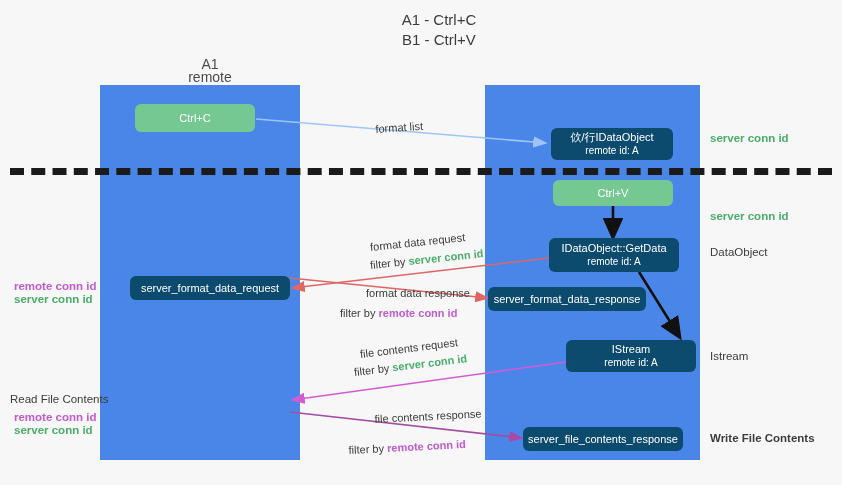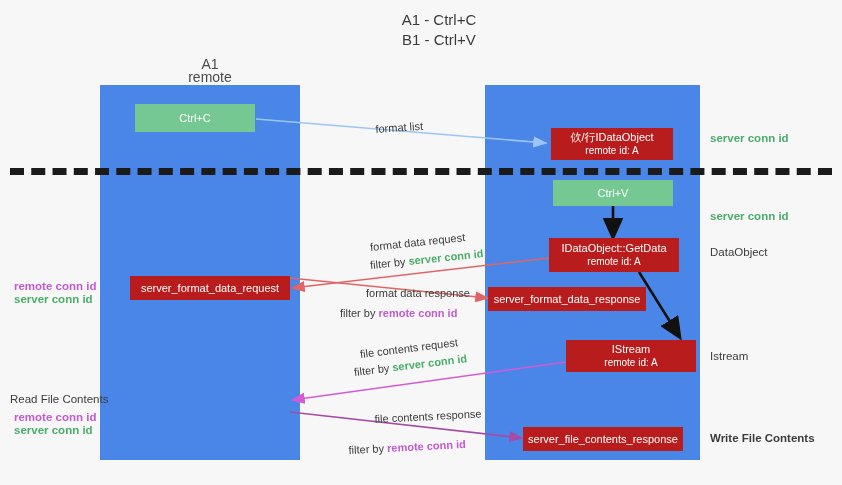--- a/index.html
+++ b/index.html
@@ -50,25 +50,25 @@
     position: absolute;
     box-sizing: border-box;
     display: flex;
     flex-direction: column;
     align-items: center;
     justify-content: center;
     text-align: center;
     color: #ffffff;
     font-size: 11px;
     line-height: 13px;
-    border-radius: 0;
+    border-radius: 6px;
   }
   .node.green { background: #77c princ; }
   .node.green { background: #76c893; }
-  .node.orange { background: #b91c1c; }
+  .node.orange { background: #0c4a6e; }
   .node .l2 { font-size: 10px; }
 
   
   .dashed-sep {
     position: absolute;
     left: 10px;
     top: 168px;
     width: 822px;
     height: 0;
     border-top: 7px dashed #1b1b1b;

